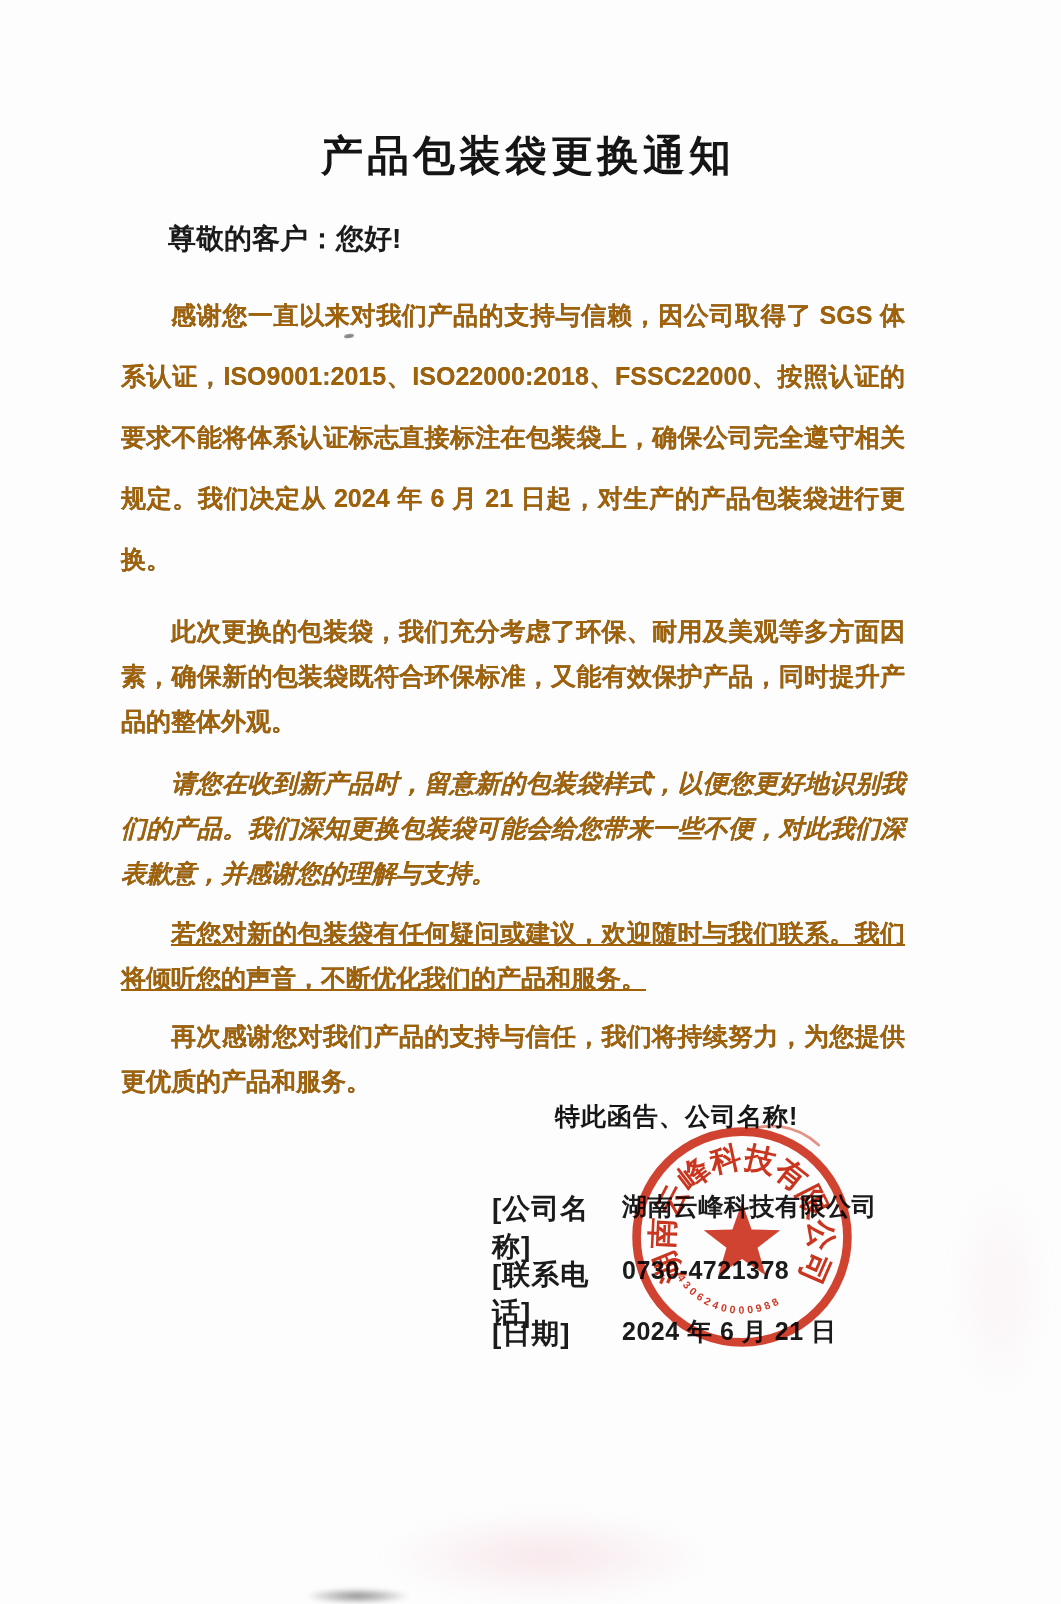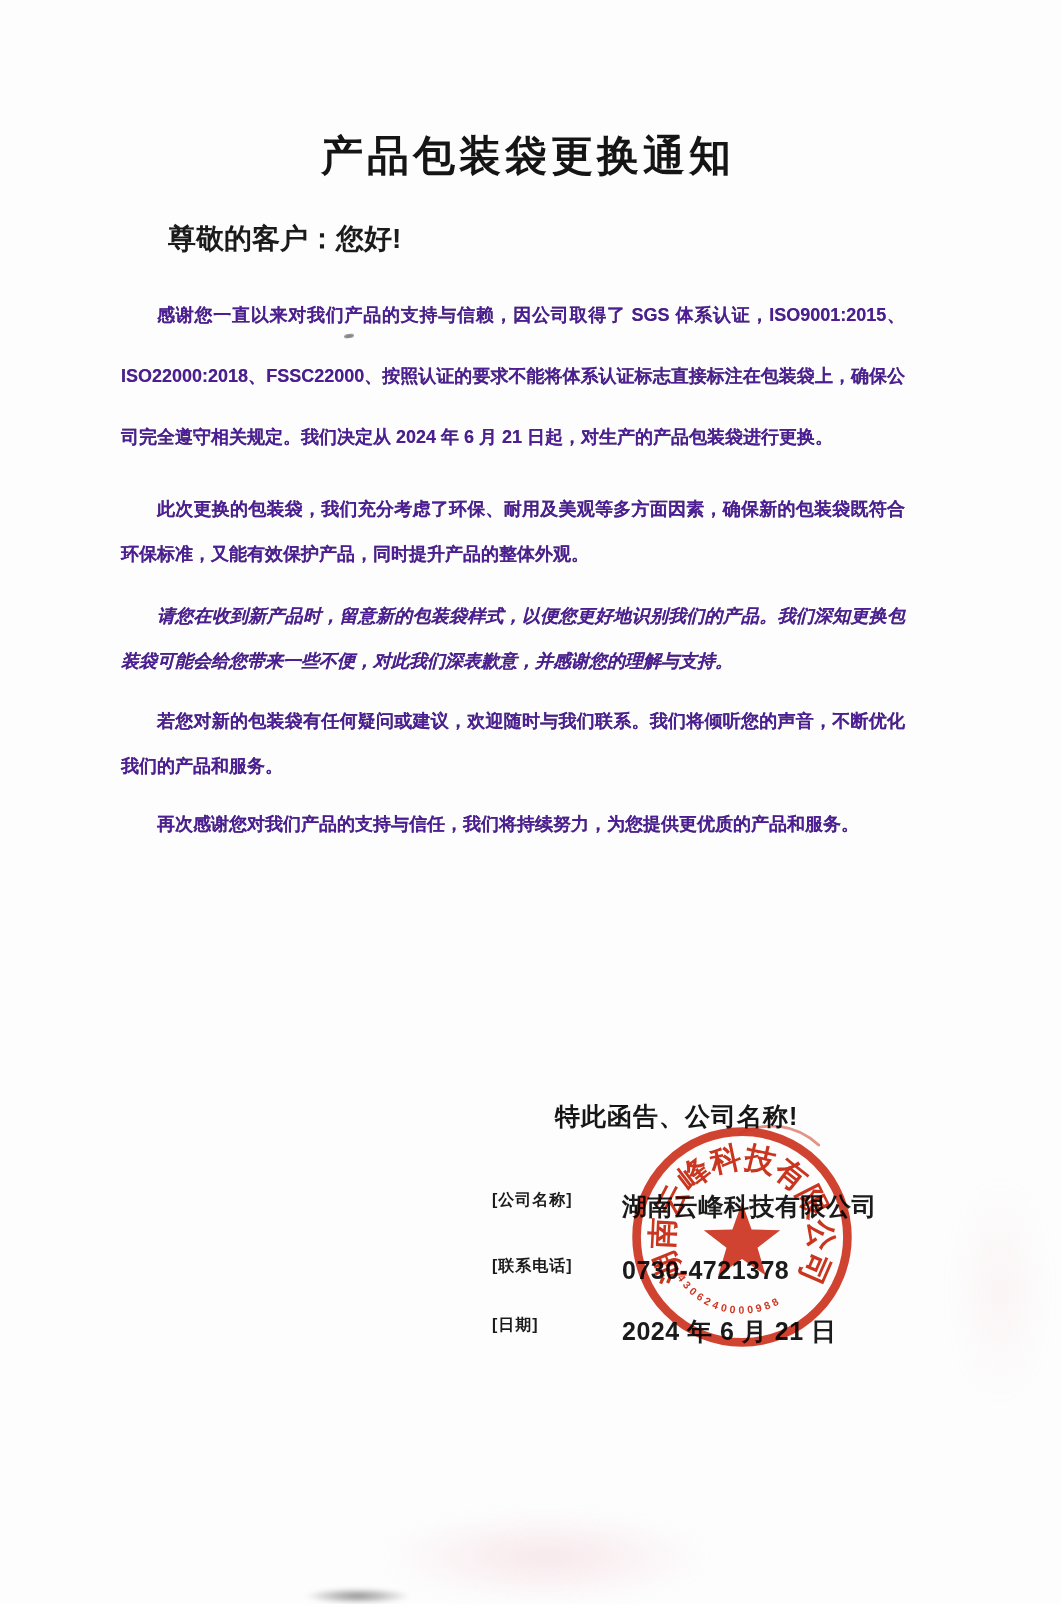--- a/index.html
+++ b/index.html
@@ -46,43 +46,43 @@
     letter-spacing:4px; text-indent:30px;
     text-align:center; line-height:1.35;
     color:#151515;
   }
   .greeting {
     margin-top:37px;
     font-size:28px; font-weight:700;
     line-height:34px; text-indent:47px;
   }
   .body-p {
-    margin:0; font-size:18px; font-weight:700;
+    margin:0; font-size:25px; font-weight:700;
     text-align:justify; text-indent:2em;
-    color:#4c1d95;
+    color:#a16207;
     text-shadow:0 0 0.5px rgba(0,0,0,0.55);
   }
   .p1 { margin-top:29px; line-height:61px; }
   .p2 { margin-top:19px; line-height:45px; }
   .p3 { margin-top:17px; line-height:45px;font-style:italic; }
-  .p4 { margin-top:15px; line-height:45px; }
+  .p4 { margin-top:15px; line-height:45px;text-decoration:underline; }
   .p5 { margin-top:13px; line-height:45px; }
   .closing {
     position:absolute; left:555px; top:1100px;
     font-size:25px; font-weight:800; letter-spacing:1px;
     color:#161616;
   }
   .fields { position:absolute; left:492px; top:1190px; }
   .field-row { display:flex; align-items:flex-start; height:34px; }
   .gap1 { margin-top:32px; }
   .gap2 { margin-top:47px; }
   .gap3 { margin-top:25px; }
   .field-label {
     width:130px; flex:0 0 130px;
-    font-size:16px; font-weight:800; letter-spacing:1px;
+    font-size:28px; font-weight:800; letter-spacing:1px;
   }
   .field-value {
     font-size:25px; font-weight:800; letter-spacing:0.5px;
     white-space:nowrap;
   }
   .seal {
     position:absolute; left:627px; top:1122px;
     width:230px; height:230px;
     mix-blend-mode:multiply; opacity:0.94;
   }

